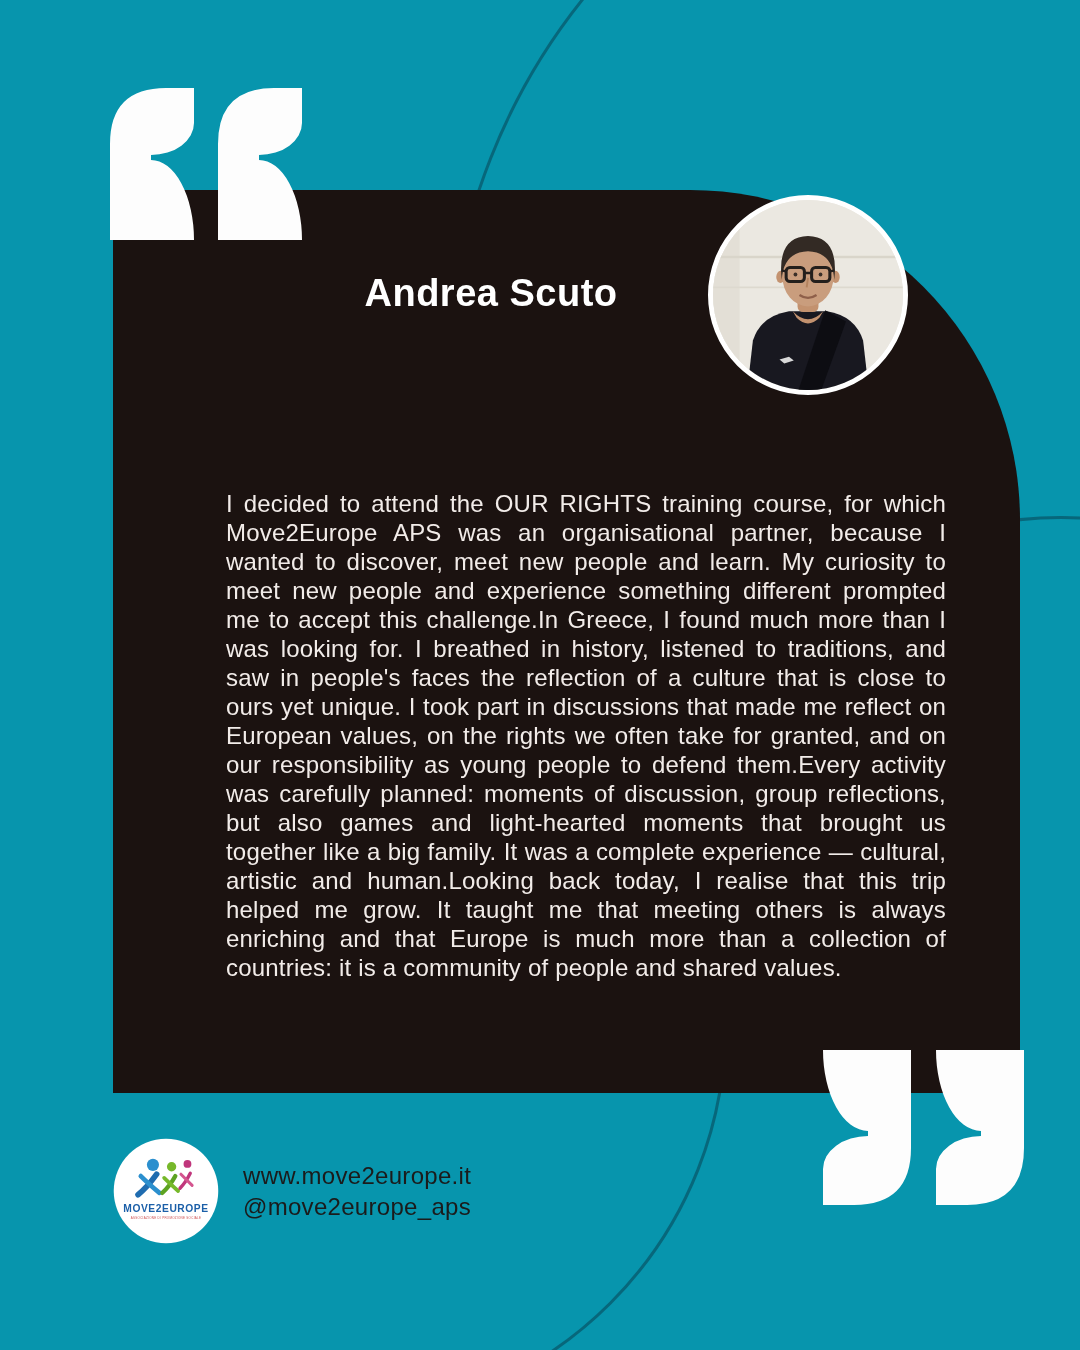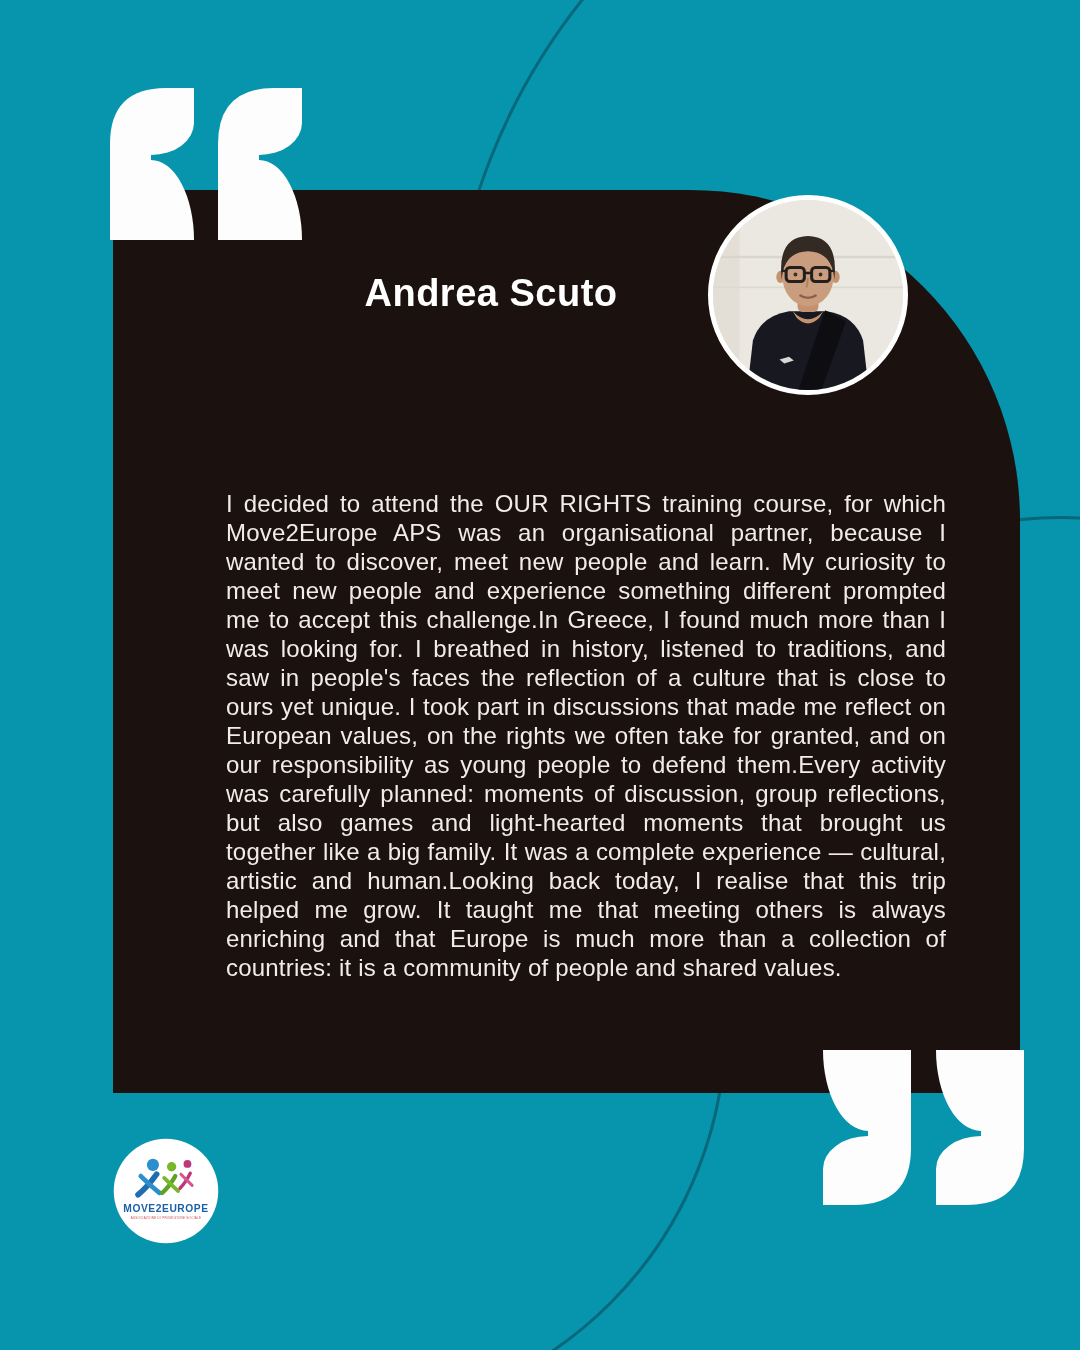--- a/index.html
+++ b/index.html
@@ -150,14 +150,18 @@
         <path d="M56,62 Q64,55 70,44" stroke="#5da321" stroke-width="4.6"></path>
         <path d="M58,46 Q64,52 73,60" stroke="#76b82a" stroke-width="4"></path>
         <circle cx="83" cy="31" r="4.2" fill="#c0367c" stroke="none"></circle>
         <path d="M75,57 Q81,51 86,41" stroke="#c0367c" stroke-width="3.6"></path>
         <path d="M76,42 Q81,47 88,54" stroke="#d4558f" stroke-width="3.2"></path>
       </g>
       <text x="60" y="82" text-anchor="middle" font-family="Liberation Sans, sans-serif" font-size="11" font-weight="bold" fill="#1b5fa8" letter-spacing="0.6">MOVE2EUROPE</text>
       <text x="60" y="90" text-anchor="middle" font-family="Liberation Sans, sans-serif" font-size="3.2" fill="#cc4a4a" letter-spacing="0.3">ASSOCIAZIONE DI PROMOZIONE SOCIALE</text>
     </svg>
   </div>
+  <div class="footer-lines">
+    <div>www.move2europe.it</div>
+    <div>@move2europe_aps</div>
+  </div>
 
 </div>
 
 </body></html>

